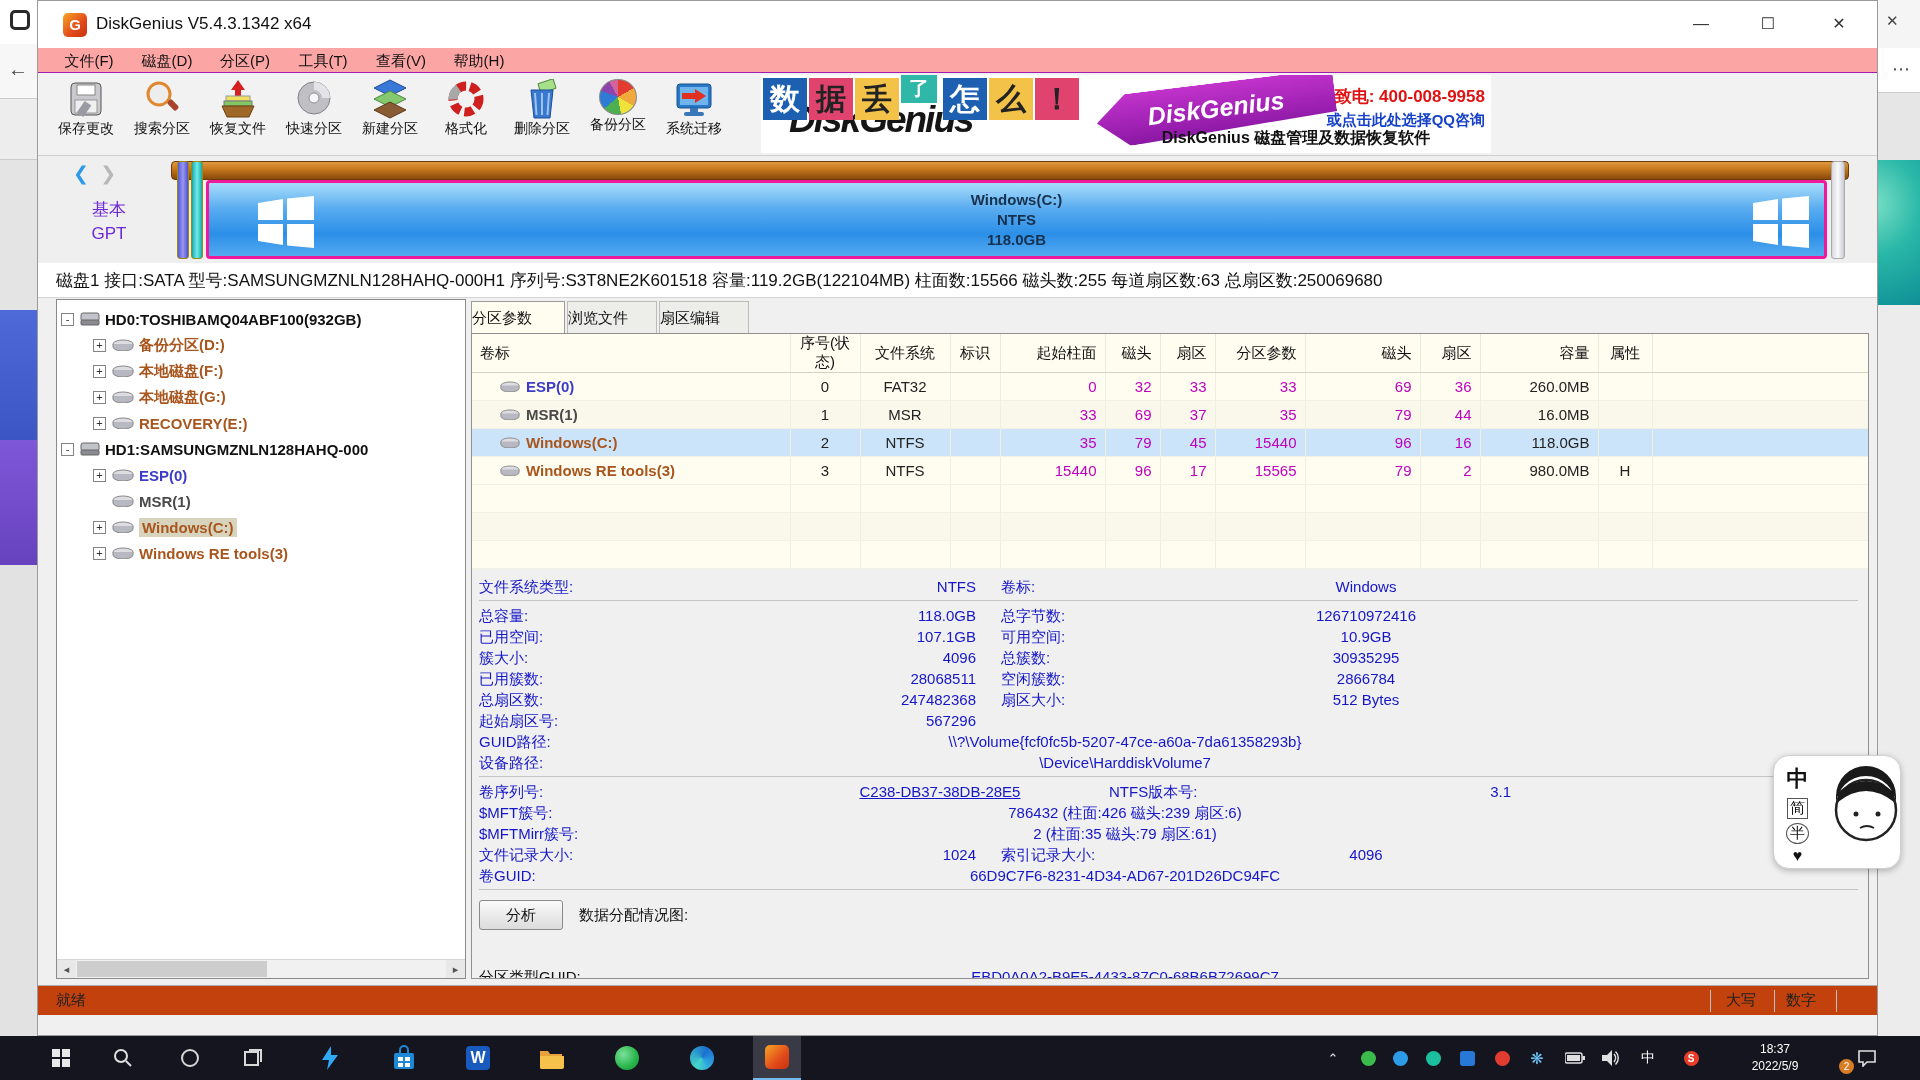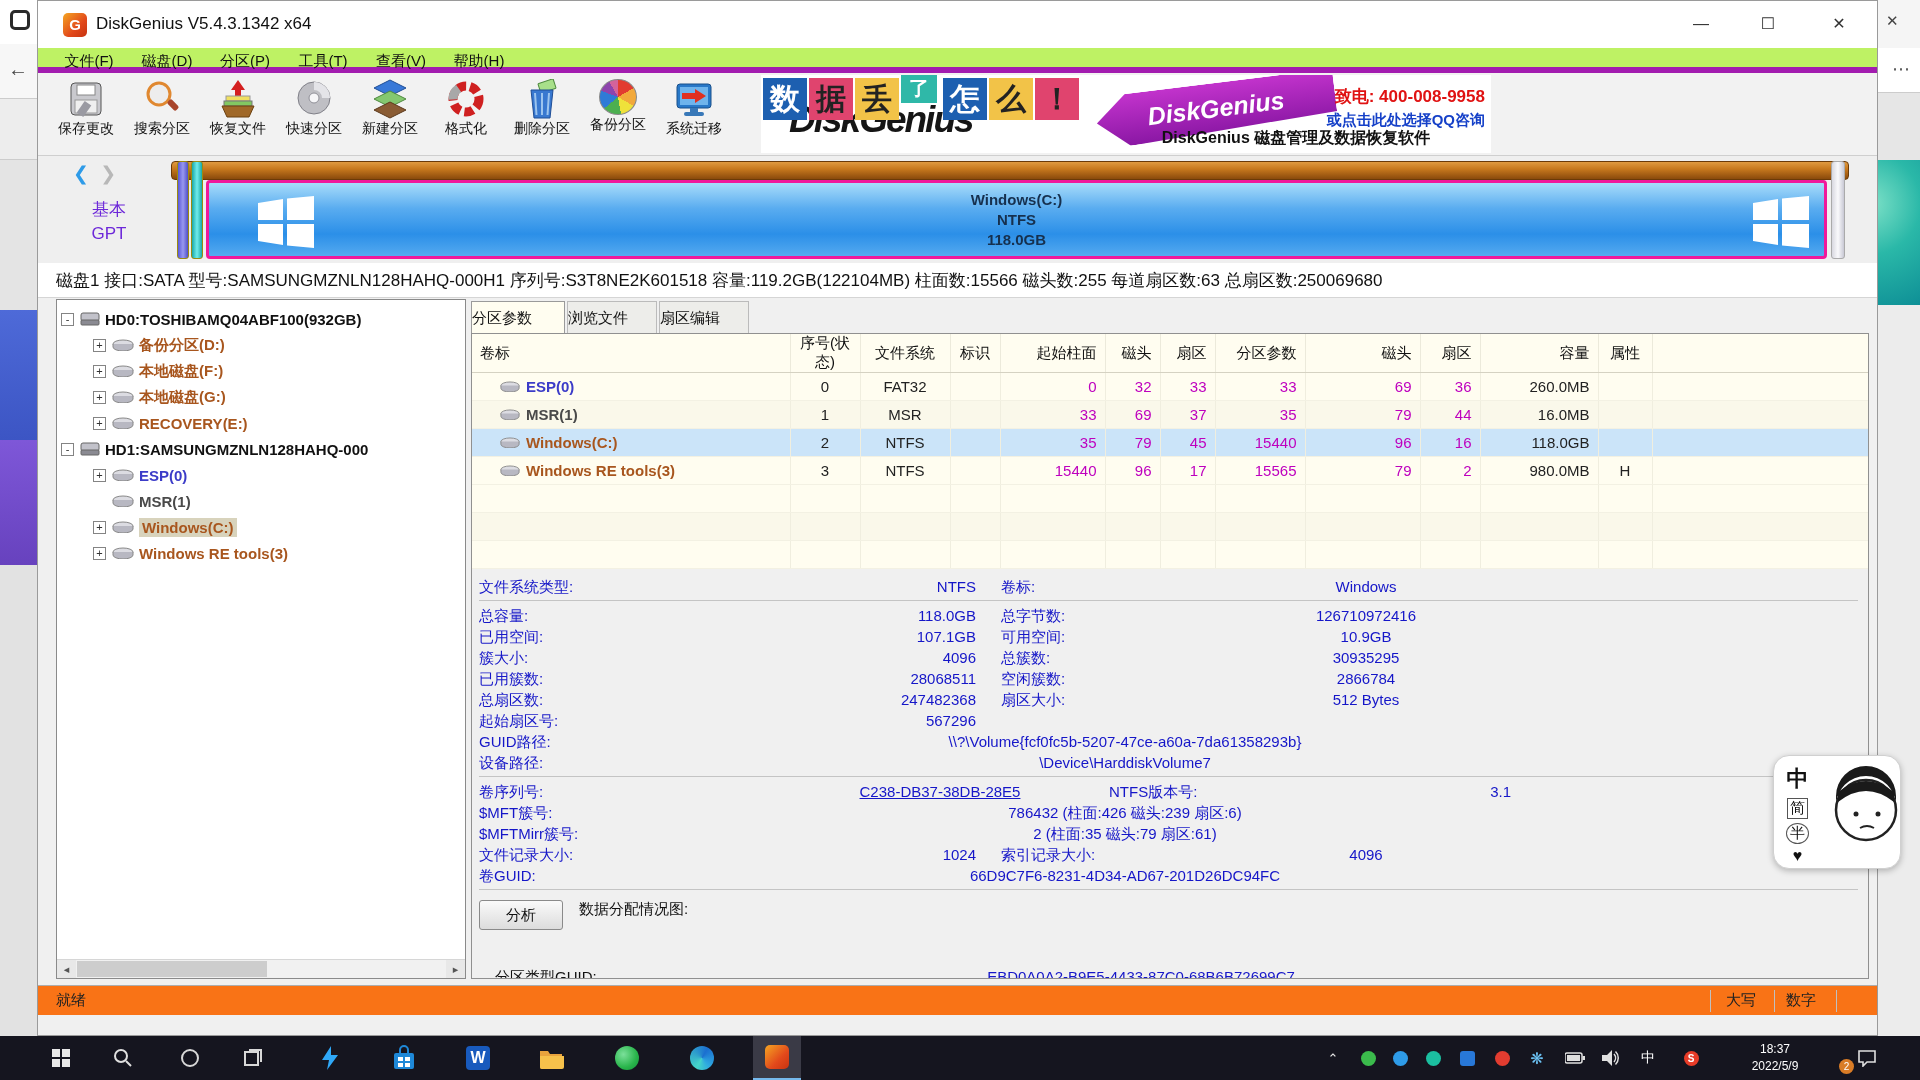--- a/index.html
+++ b/index.html
@@ -29,21 +29,21 @@
   .app { position:absolute; left:37px; top:0; width:1841px; height:1036px; background:#F0F0F0; border:1px solid #9A9A9A; }
 
   .titlebar { position:absolute; left:0; top:0; width:100%; height:47px; background:#FFFFFF; }
   .applogo { position:absolute; left:25px; top:12px; width:24px; height:24px; border-radius:5px;
              background:linear-gradient(135deg,#F5A623,#E2491B 60%,#C63310); }
   .applogo:after { content:"G"; position:absolute; left:0; top:0; width:100%; height:100%; color:#FFF; font-weight:bold; font-size:15px; text-align:center; line-height:24px; }
   .title-text { position:absolute; left:58px; top:13px; font-size:17px; color:#111; }
   .wctl { position:absolute; top:8px; width:46px; height:30px; text-align:center; line-height:30px; font-size:16px; color:#333; }
   .wmin { left:1640px; } .wmax { left:1707px; } .wclose { left:1778px; }
 
-  .menubar { position:absolute; left:0; top:47px; width:100%; height:25px; background:#bef264; border-bottom:6px solid #a21caf; }
+  .menubar { position:absolute; left:0; top:47px; width:100%; height:25px; background:#fca5a5; border-bottom:1px solid #a21caf; }
   .menu-item { position:absolute; top:2px; height:21px; line-height:21px; font-size:15px; color:#111; text-align:center; width:66px; }
 
   .toolbar { position:absolute; left:0; top:72px; width:100%; height:83px; background:#F2F2F2; border-bottom:1px solid #CFCFCF; }
   .tbtn { position:absolute; top:4px; width:76px; height:74px; text-align:center; }
   .tbtn svg, .tbtn .cssicon { display:block; margin:2px auto 1px auto; }
   .tlabel { font-size:14px; color:#111; display:block; }
   .pie-icon { width:38px; height:36px; border-radius:50%;
     background:conic-gradient(#E23C30 0 60deg,#F2A93B 60deg 120deg,#EFE23A 120deg 170deg,#4CAF50 170deg 230deg,#2E7BD6 230deg 290deg,#8E44AD 290deg 330deg,#D4639B 330deg 360deg); border:1px solid #888; }
 
   
@@ -113,28 +113,28 @@
   .pname { display:flex; align-items:center; padding-left:28px; font-weight:bold; white-space:nowrap; }
   .pname svg { margin-right:6px; flex:none; }
 
   .details { padding:7px 0 0 7px; font-size:15px; color:#1516C8; }
   .drow { display:flex; height:21px; line-height:21px; white-space:nowrap; }
   .dl1 { width:300px; } .dv1 { width:197px; text-align:right; }
   .dgap { width:25px; } .dl2 { width:220px; } .dv2 { width:290px; text-align:center; }
   .dv1w { width:692px; text-align:center; }
   .dv1s { width:322px; text-align:center;text-decoration:underline; } .dl2s { width:150px; margin-left:8px; } .dv2s { width:252px; text-align:right; }
   .ddiv { border-top:1px solid #C4C4C4; margin:3px 10px 4px 0; }
-  .analysis { display:flex; align-items:flex-start; margin-top:10px; }
+  .analysis { display:flex; align-items:center; margin-top:10px; }
   .abtn { width:84px; height:30px; background:linear-gradient(180deg,#FAFAFA,#DCDCDC); border:1px solid #8A8A8A; border-radius:3px;
           font-size:15px; color:#111; text-align:center; line-height:28px; }
   .alabel { margin-left:16px; color:#111; font-size:15px; }
-  .guidrow { position:absolute; left:23px; top:632px; display:flex; font-size:15px; line-height:22px; white-space:nowrap; }
+  .guidrow { position:absolute; left:7px; top:632px; display:flex; font-size:15px; line-height:22px; white-space:nowrap; }
   .guidrow .gl { width:300px; color:#111; } .guidrow .gv { width:692px; text-align:center; color:#1516C8; }
 
-  .statusbar { position:absolute; left:0; top:984px; width:100%; height:30px; background:#f97316; border-top:1px solid #ADADAD; font-size:15px; color:#222; }
+  .statusbar { position:absolute; left:0; top:984px; width:100%; height:30px; background:#c2410c; border-top:1px solid #ADADAD; font-size:15px; color:#222; }
   .sready { position:absolute; left:18px; top:5px; }
   .svsep { position:absolute; top:4px; width:1px; height:22px; background:#C0C0C0; }
   .scaps { position:absolute; left:1688px; top:5px; } .snum { position:absolute; left:1748px; top:5px; }
 
   
   .taskbar { position:absolute; left:0; top:1036px; width:1920px; height:44px; background:#15151F; }
   .tb { position:absolute; top:0; height:44px; display:flex; align-items:center; justify-content:center; }
   .dgactive { background:#3A3A46; border-bottom:2px solid #76B9ED; }
   .trayicon { border-radius:50%; width:15px; height:15px; }
   .traysq { width:15px; height:15px; border-radius:3px; }

